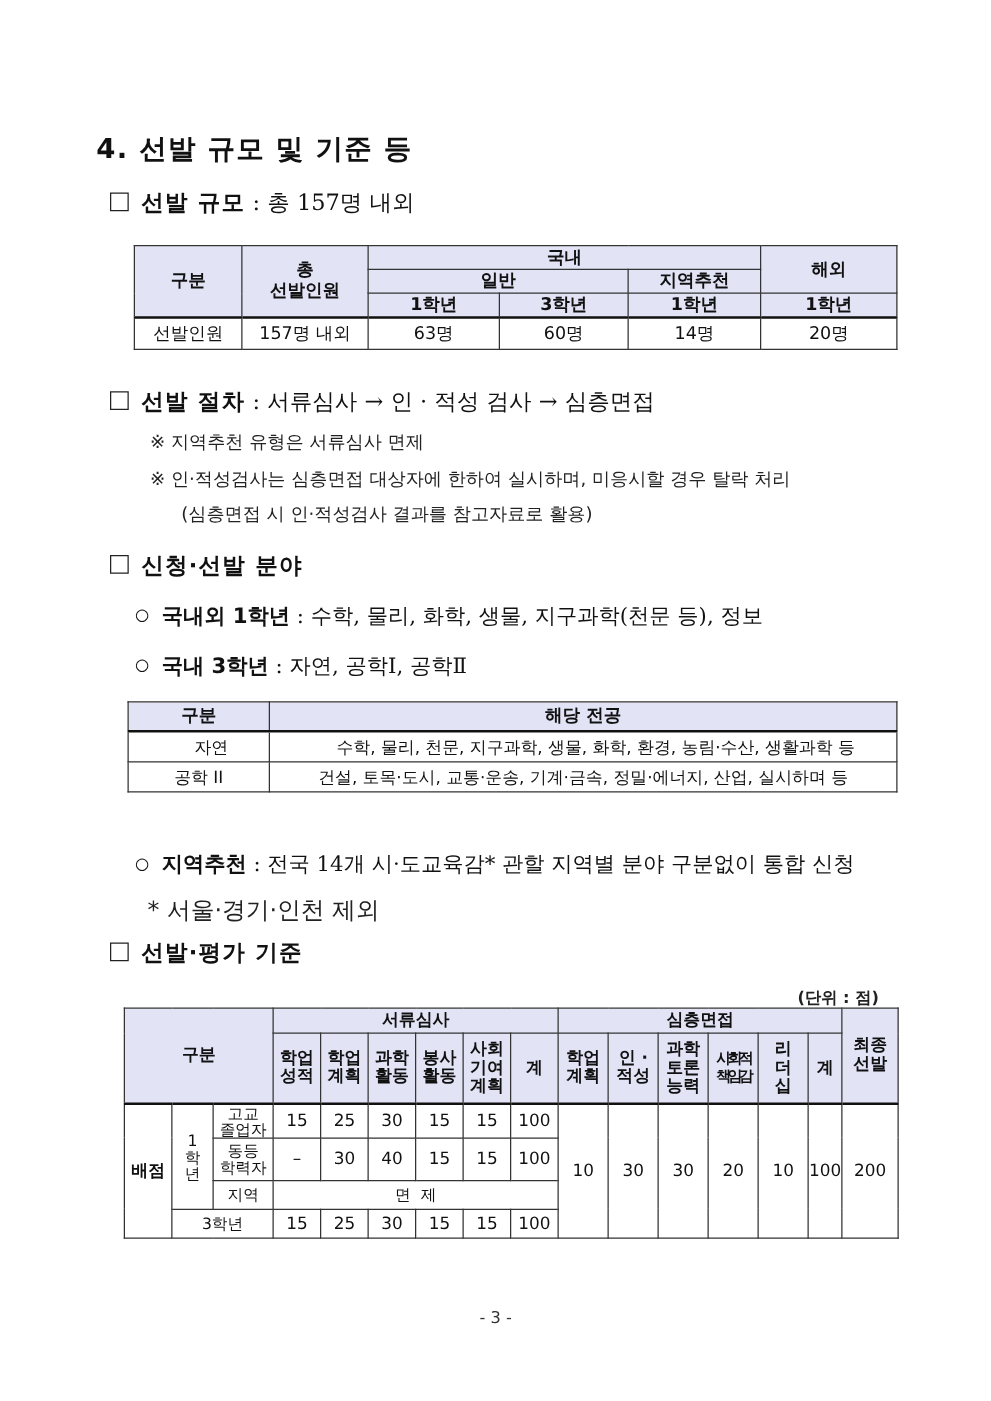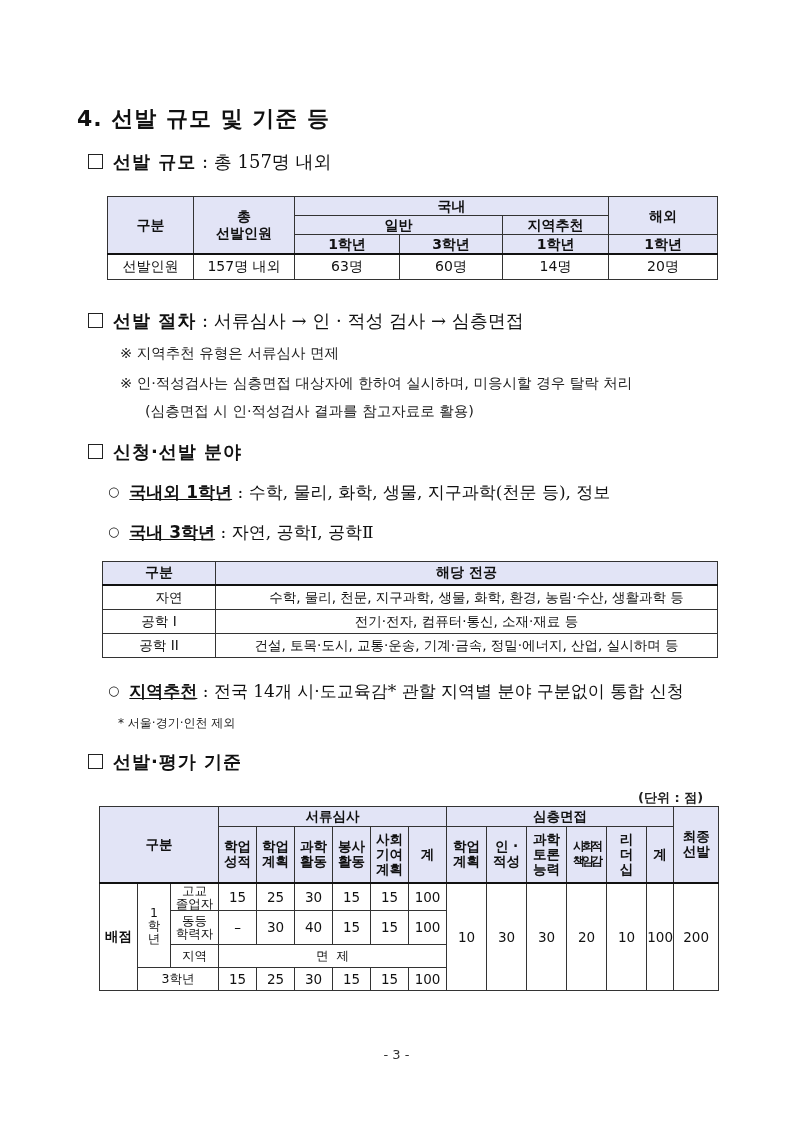--- a/index.html
+++ b/index.html
@@ -23,21 +23,21 @@
   }
   .sec b { font-family: "DejaVu Sans", sans-serif; font-weight: bold; letter-spacing: 1px; }
   .note {
     font-size: 14.5px; white-space: nowrap; color: #222;
     font-family: "DejaVu Sans", sans-serif;
   }
   .bullet {
     font-size: 17px; white-space: nowrap;
     font-family: "DejaVu Serif", serif;
   }
-  .bullet b { font-family: "DejaVu Sans", sans-serif; font-weight: bold; text-decoration: underline; }
+  .bullet b { font-family: "DejaVu Sans", sans-serif; font-weight: bold; }
   .bullet .circ { font-size: 13px; margin-right: 10px; vertical-align: 2px; }
 
   table { border-collapse: collapse; position: absolute; table-layout: fixed; }
   td, th {
     border: 1px solid #333; text-align: center; vertical-align: middle;
     padding: 0; font-family: "DejaVu Sans", sans-serif; color: #111;
   }
   th { background: #e2e4f6; font-weight: bold; }
   .t1 td, .t1 th { font-size: 14px; }
   .t1 th { height: 18px; line-height: 16px; }
@@ -130,34 +130,30 @@
   <tbody>
       <tr>
     <th>구분</th>
     <th>해당 전공</th>
   </tr>
   <tr class="r1">
     <td>자연</td>
     <td>수학, 물리, 천문, 지구과학, 생물, 화학, 환경, 농림·수산, 생활과학 등</td>
   </tr>
   <tr>
-    <td>공학 I</td>
-    <td>전기·전자, 컴퓨터·통신, 소재·재료 등</td>
-  </tr>
-  <tr>
     <td>공학 II</td>
     <td>건설, 토목·도시, 교통·운송, 기계·금속, 정밀·에너지, 산업, 실시하며 등</td>
   </tr>
 </tbody>
   </table>
 
 <div class="abs bullet" style="left:108px; top:680px;text-align:right;">
   <span class="circ">○</span><b>지역추천</b><span> : 전국 14개 시·도교육감* 관할 지역별 분야 구분없이 통합 신청</span>
 </div>
-<div class="abs note" style="left:118px; top:715px; font-size:12px;">* 서울·경기·인천 제외</div>
+<div class="abs note" style="left:118px; top:715px; font-size:19px;">* 서울·경기·인천 제외</div>
 
 <div class="abs sec" style="left:88px; top:750px;">
   <span class="box"></span><b>선발·평가 기준</b>
 </div>
 <div class="abs note" style="left:638px; top:789px; font-size:13px;font-weight:bold;">(단위 : 점)</div>
 
 <table class="t3" style="left:99px; top:806px; width:617px;">
   <colgroup>
     <col style="width:38px">
       <col style="width:33px">

